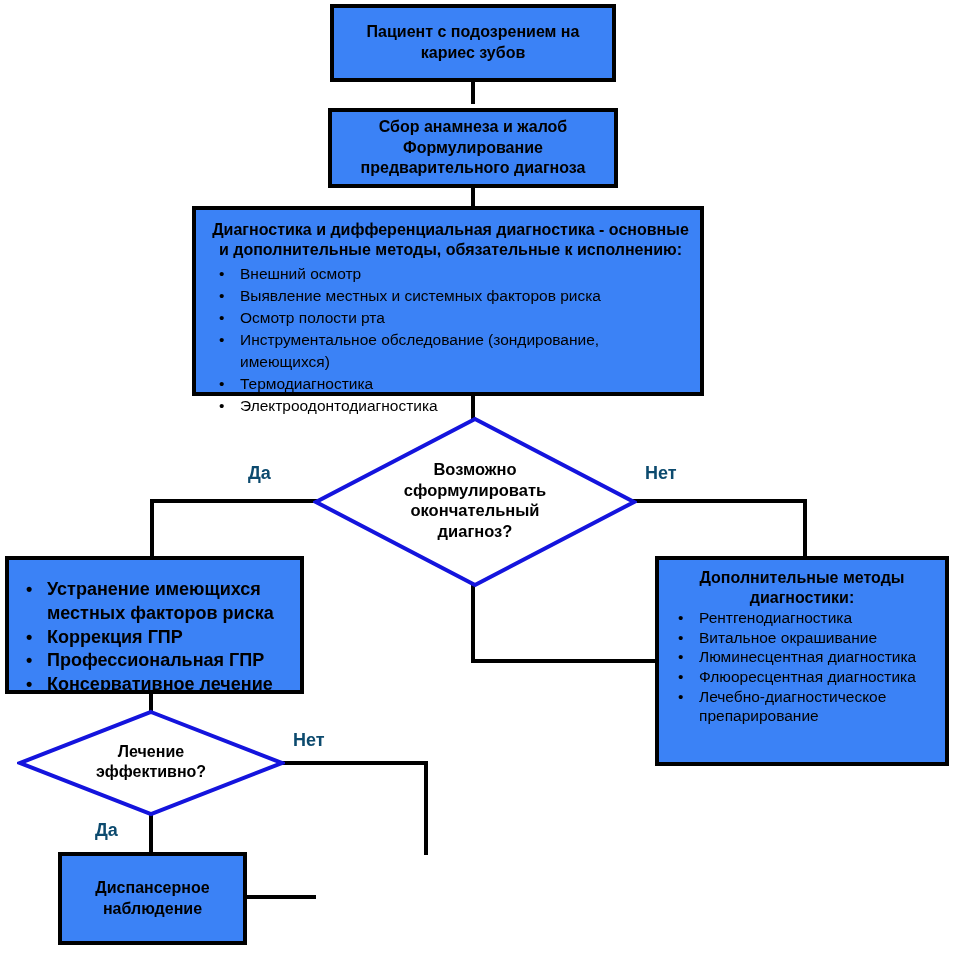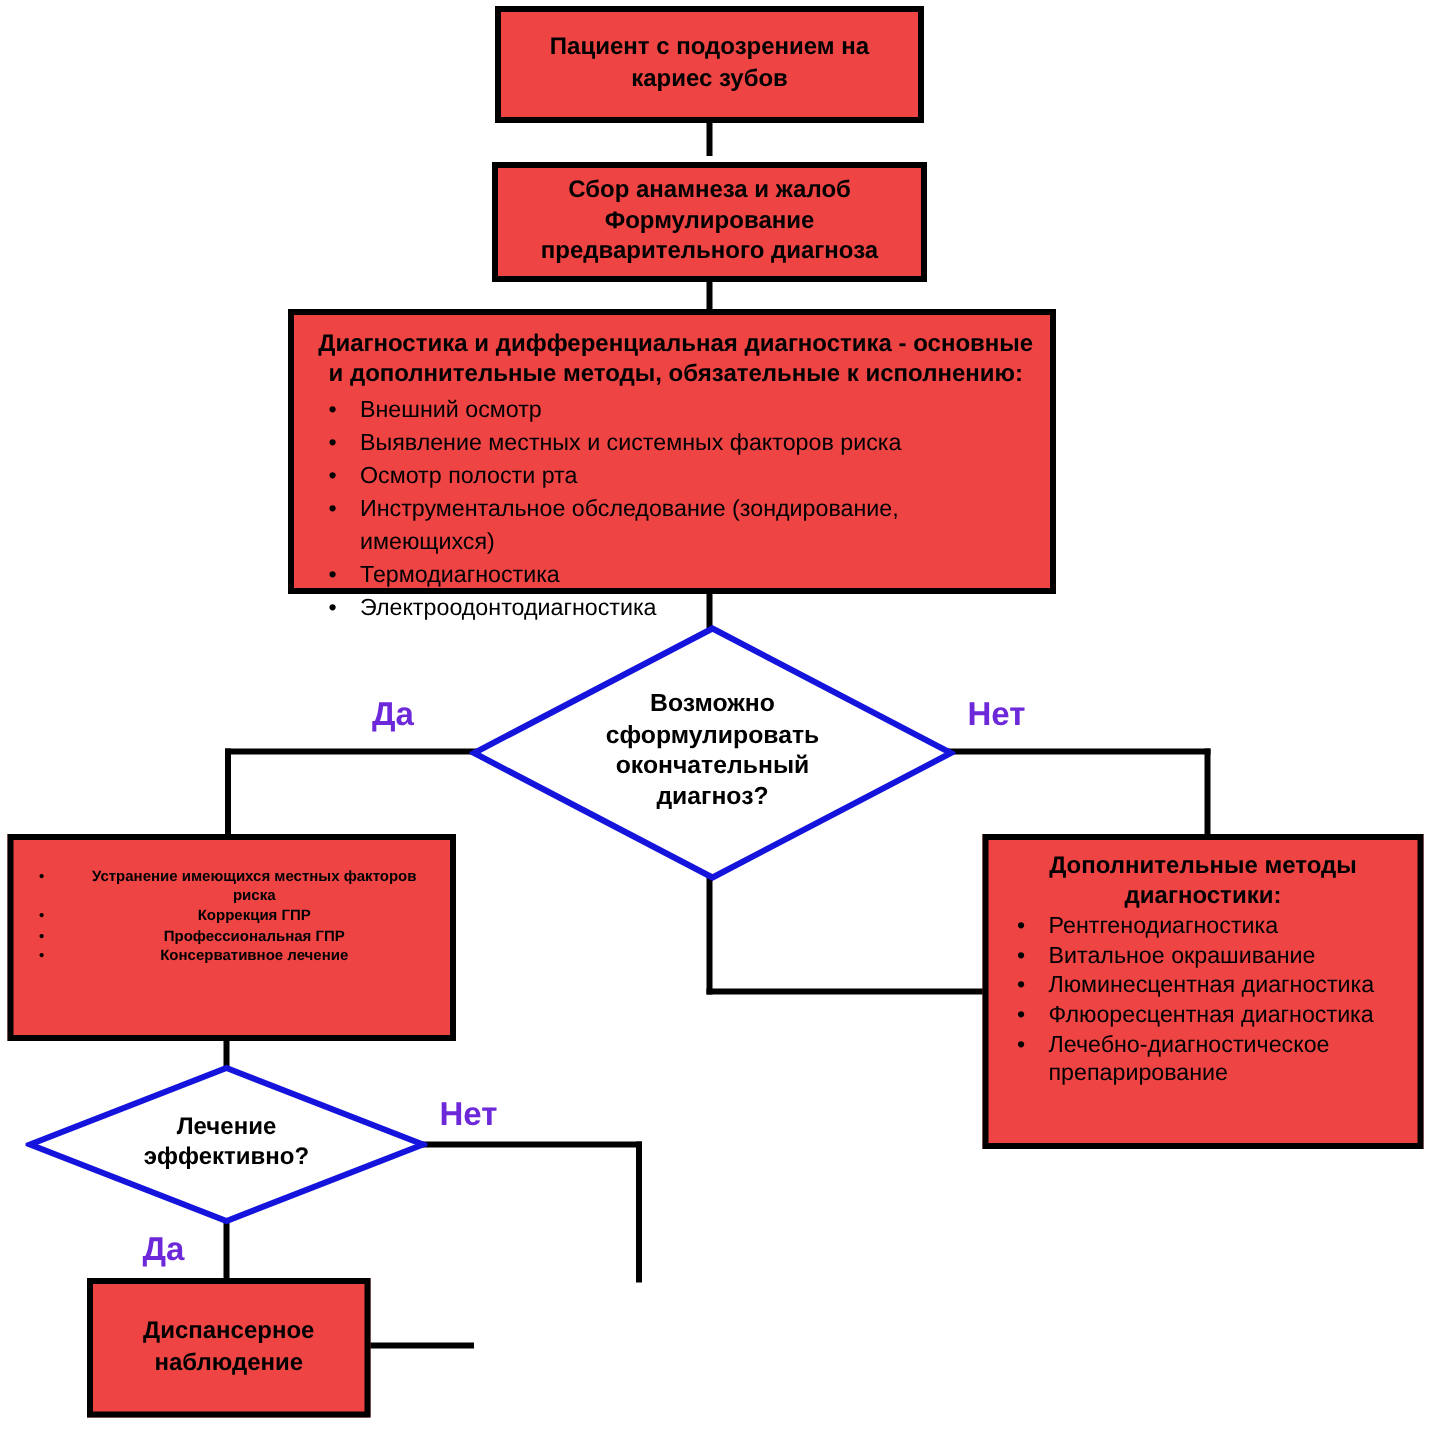--- a/index.html
+++ b/index.html
@@ -2,39 +2,39 @@
 <html><head>
 <meta charset="utf-8">
 <style>
   html,body{margin:0;padding:0;background:#ffffff;}
   #canvas{
     position:relative;width:960px;height:954px;background:#ffffff;
     font-family:"Liberation Sans","DejaVu Sans",sans-serif;color:#000;
     overflow:hidden;
   }
   .box{
-    position:absolute;background:#ef4444;border:4px solid #000;box-sizing:border-box;
+    position:absolute;background:#3b82f6;border:4px solid #000;box-sizing:border-box;
   }
   .box.center{
     display:flex;align-items:center;justify-content:center;text-align:center;
   }
   .bold{font-weight:bold;}
   .line{position:absolute;background:#000;}
   .yn{
-    position:absolute;font-weight:bold;font-size:22px;color:#6d28d9;
+    position:absolute;font-weight:bold;font-size:18px;color:#0c4a6e;
   }
   .diamond-svg{position:absolute;}
   .diamond-text{
     position:absolute;text-align:center;font-weight:bold;font-size:16.5px;line-height:1.25;
   }
   ul.blist{list-style:none;margin:0;padding:0;}
   ul.blist li{position:relative;padding-left:30px;margin:0;}
   ul.blist li::before{content:"\2022";position:absolute;left:9px;top:0;}
   .b3 li{font-size:15.5px;line-height:1.42;font-weight:400;}
-  .b4 li{font-size:10px;line-height:1.32;font-weight:bold;padding-left:34px;text-align:center;}
+  .b4 li{font-size:18px;line-height:1.32;font-weight:bold;padding-left:34px;}
   .b4 li::before{left:10px;}
   .b5 li{font-size:15.5px;line-height:1.27;font-weight:400;}
   .heading-center{text-align:center;font-weight:bold;font-size:16px;line-height:1.25;}
 </style>
 </head>
 <body>
 
 <div id="canvas">
 
   <div class="line" style="left:471px;top:82px;width:4px;height:22px;"></div>

